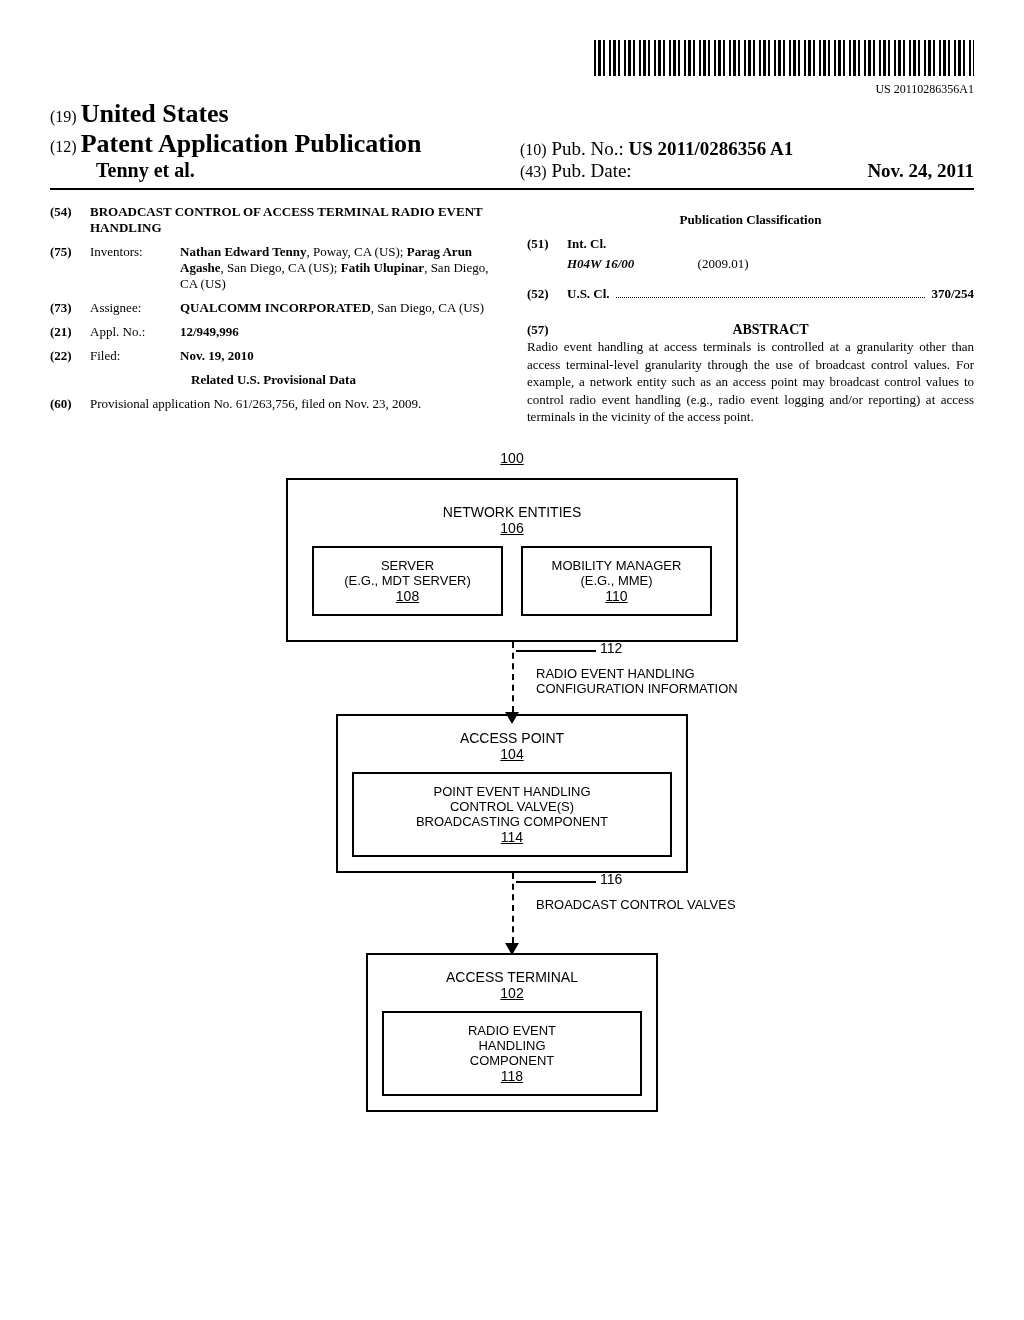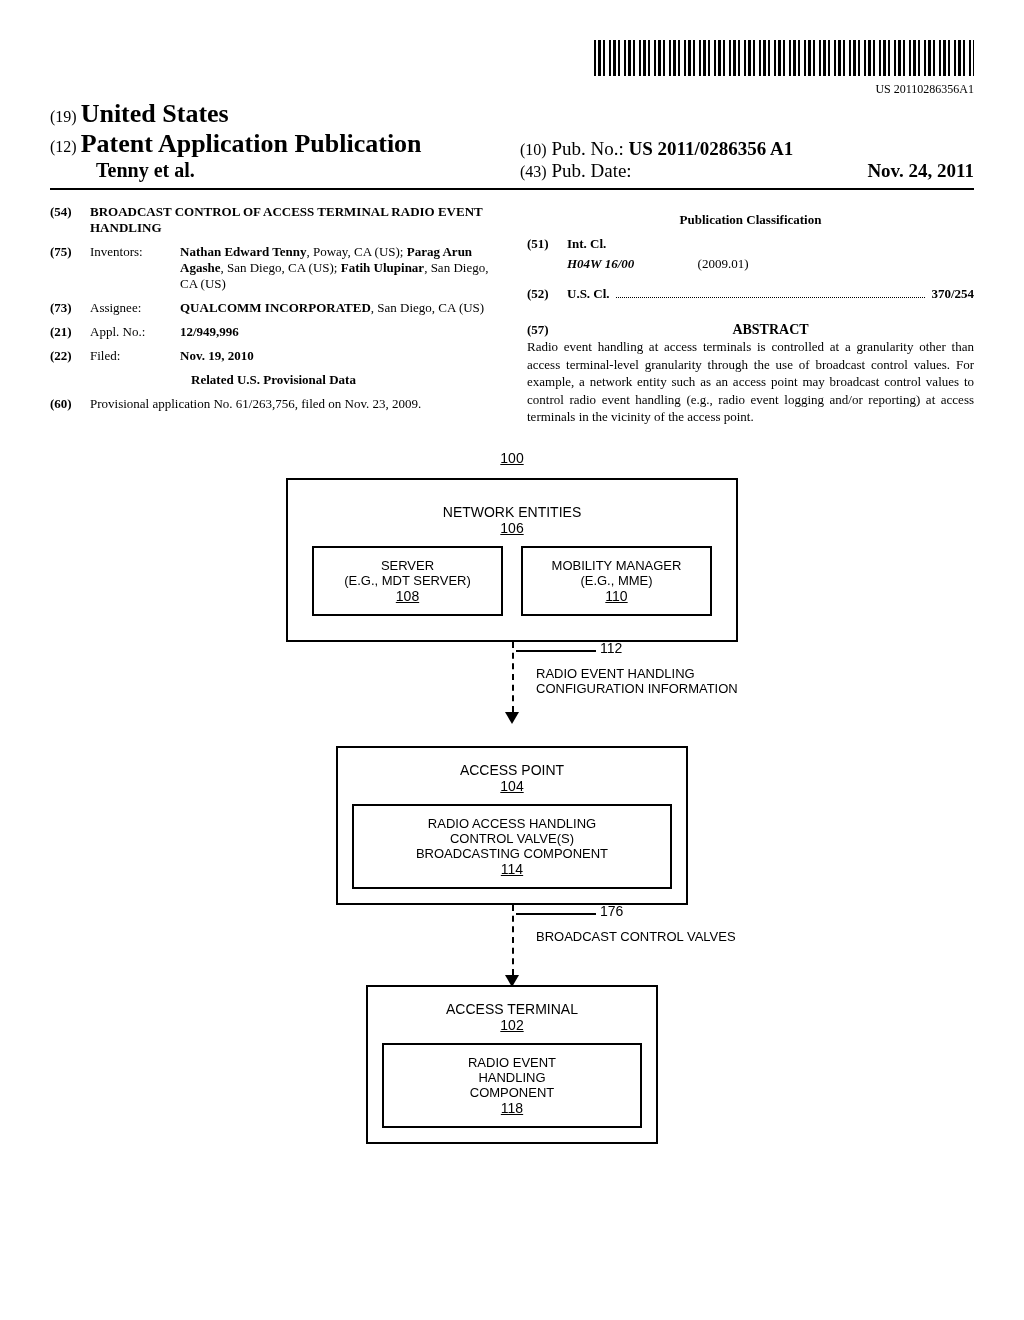--- a/index.html
+++ b/index.html
@@ -271,46 +271,46 @@
           </div>
           <div class="inner-box">
             <div>MOBILITY MANAGER</div>
             <div>(E.G., MME)</div>
             <div class="box-ref">110</div>
           </div>
         </div>
       </div>
 
       
-      <div class="arrow-gap" style="height:104px">
+      <div class="arrow-gap" style="height:72px">
         <div class="arrow-line" style="height:70px"></div>
         <div class="arrow-head" style="top:70px"></div>
         <div class="arrow-ref-line"></div>
         <div class="arrow-ref-num">112</div>
         <div class="arrow-label" style="top:24px">RADIO EVENT HANDLING CONFIGURATION INFORMATION</div>
       </div>
 
       
       <div class="box mid-box">
         <div class="box-title">ACCESS POINT</div>
         <div class="box-ref">104</div>
         <div class="inner-sub">
-          <div>RADIO ACCESS HANDLING</div>
+          <div>POINT EVENT HANDLING</div>
           <div>CONTROL VALVE(S)</div>
           <div>BROADCASTING COMPONENT</div>
           <div class="box-ref">114</div>
         </div>
       </div>
 
       
       <div class="arrow-gap" style="height:80px">
         <div class="arrow-line" style="height:70px"></div>
         <div class="arrow-head" style="top:70px"></div>
         <div class="arrow-ref-line"></div>
-        <div class="arrow-ref-num">176</div>
+        <div class="arrow-ref-num">116</div>
         <div class="arrow-label" style="top:24px">BROADCAST CONTROL VALVES</div>
       </div>
 
       
       <div class="box term-box">
         <div class="box-title">ACCESS TERMINAL</div>
         <div class="box-ref">102</div>
         <div class="inner-sub">
           <div>RADIO EVENT</div>
           <div>HANDLING</div>

